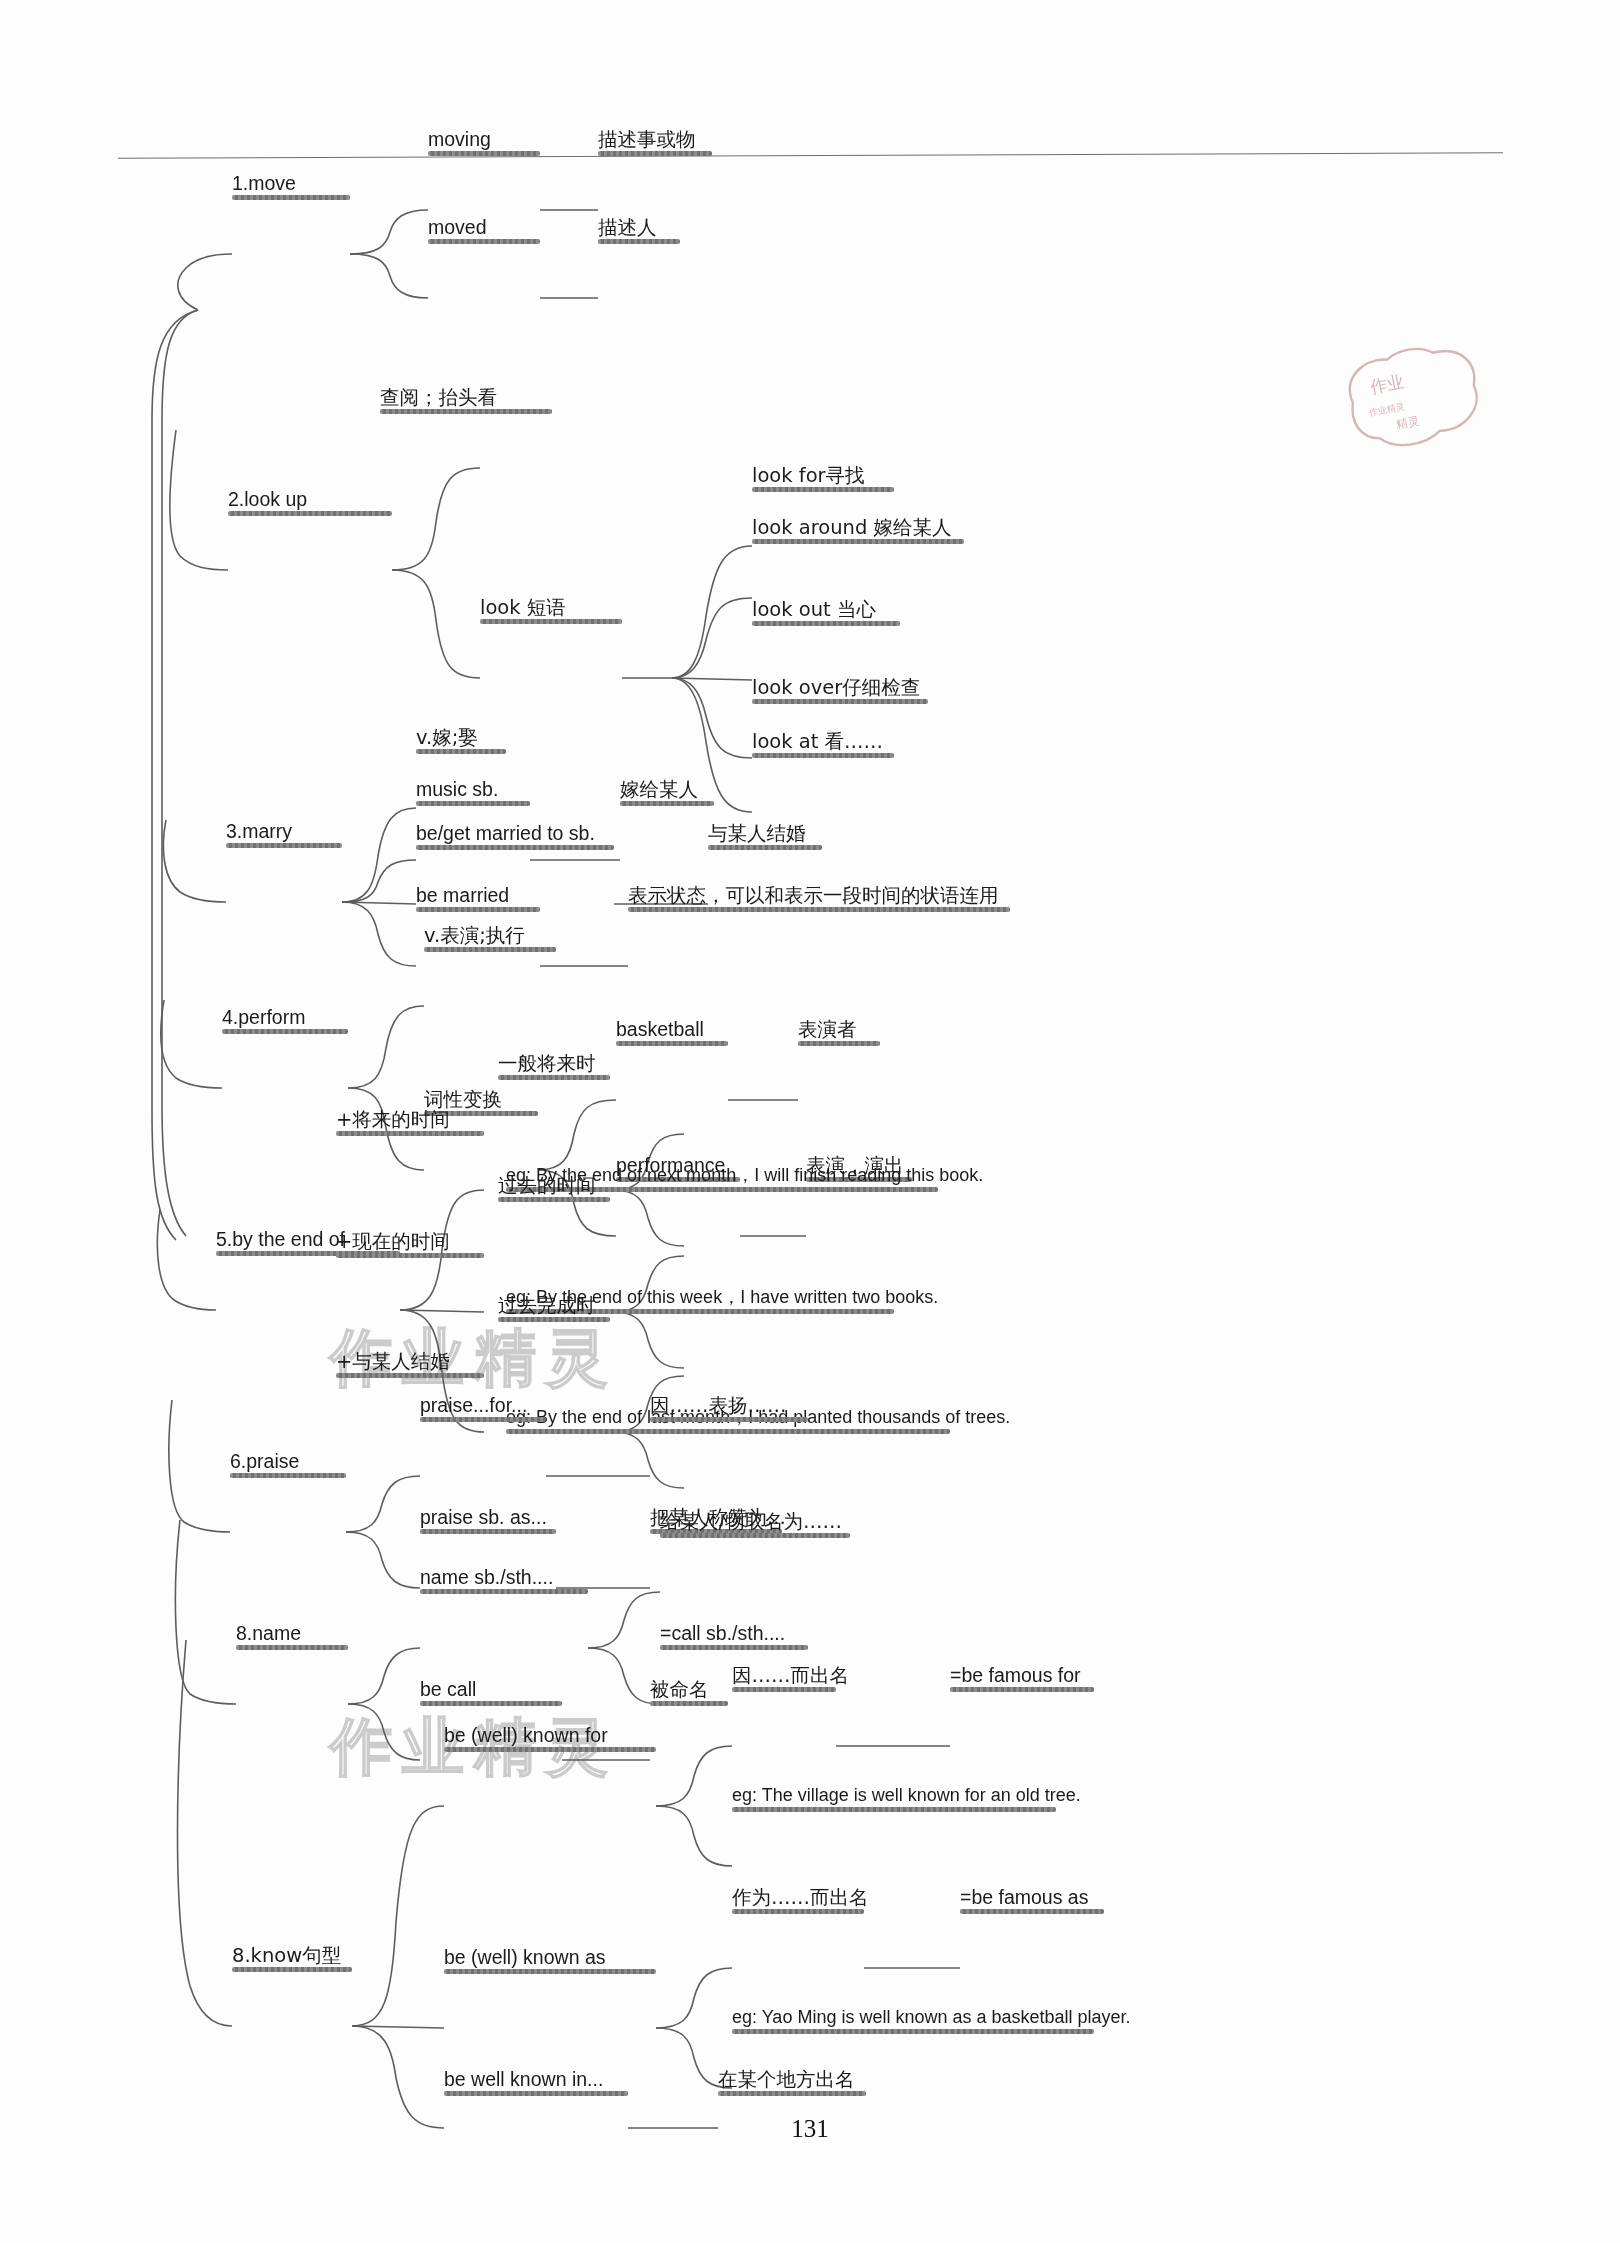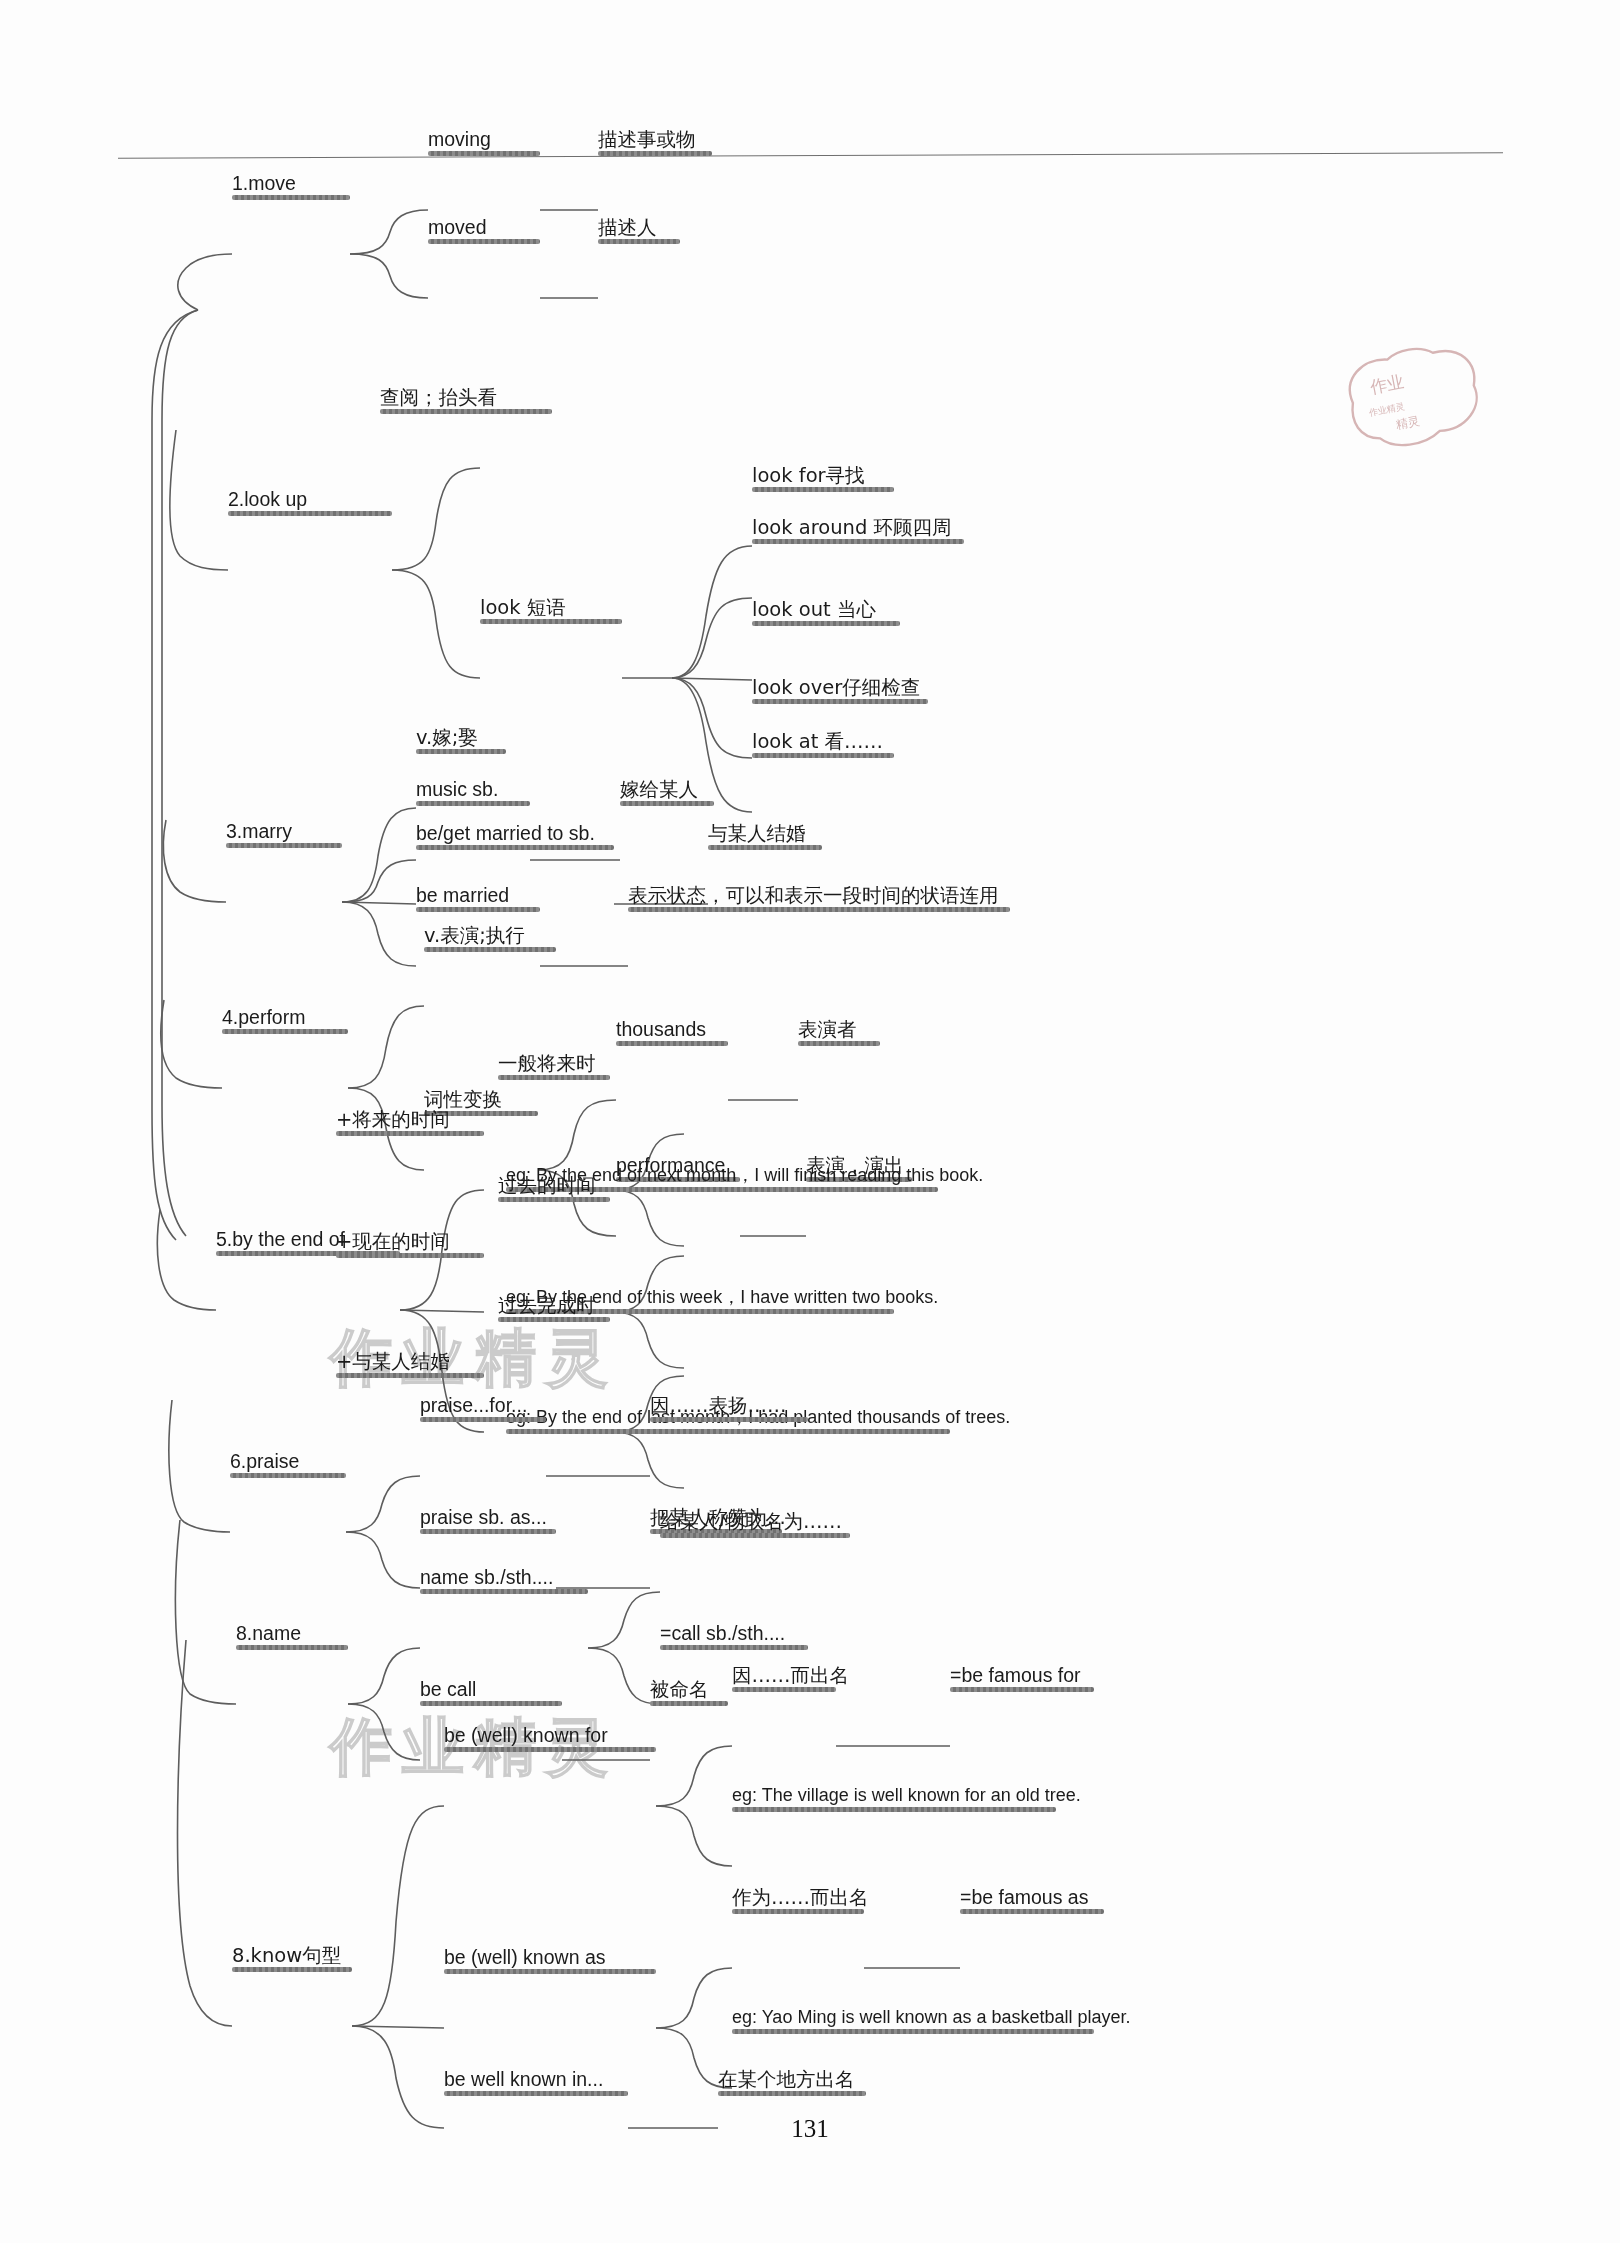--- a/index.html
+++ b/index.html
@@ -181,21 +181,21 @@
   </div>
   <div class="node cn" style="left:480px;top:624px;">
     <div class="lbl">look 短语</div>
     <div class="ul" style="width:142px;"></div>
   </div>
   <div class="node cn" style="left:752px;top:492px;">
     <div class="lbl">look for寻找</div>
     <div class="ul" style="width:142px;"></div>
   </div>
   <div class="node cn" style="left:752px;top:544px;">
-    <div class="lbl">look around 环顾四周</div>
+    <div class="lbl">look around 嫁给某人</div>
     <div class="ul" style="width:212px;"></div>
   </div>
   <div class="node cn" style="left:752px;top:626px;">
     <div class="lbl">look out 当心</div>
     <div class="ul" style="width:148px;"></div>
   </div>
   <div class="node cn" style="left:752px;top:704px;">
     <div class="lbl">look over仔细检查</div>
     <div class="ul" style="width:176px;"></div>
   </div>
@@ -243,21 +243,21 @@
   </div>
   <div class="node cn" style="left:424px;top:952px;">
     <div class="lbl">v.表演;执行</div>
     <div class="ul" style="width:132px;"></div>
   </div>
   <div class="node cn" style="left:424px;top:1116px;">
     <div class="lbl">词性变换</div>
     <div class="ul" style="width:114px;"></div>
   </div>
   <div class="node" style="left:616px;top:1046px;">
-    <div class="lbl">thousands</div>
+    <div class="lbl">basketball</div>
     <div class="ul" style="width:112px;"></div>
   </div>
   <div class="node cn" style="left:798px;top:1046px;">
     <div class="lbl">表演者</div>
     <div class="ul" style="width:82px;"></div>
   </div>
   <div class="node" style="left:616px;top:1182px;">
     <div class="lbl">performance</div>
     <div class="ul" style="width:124px;"></div>
   </div>

